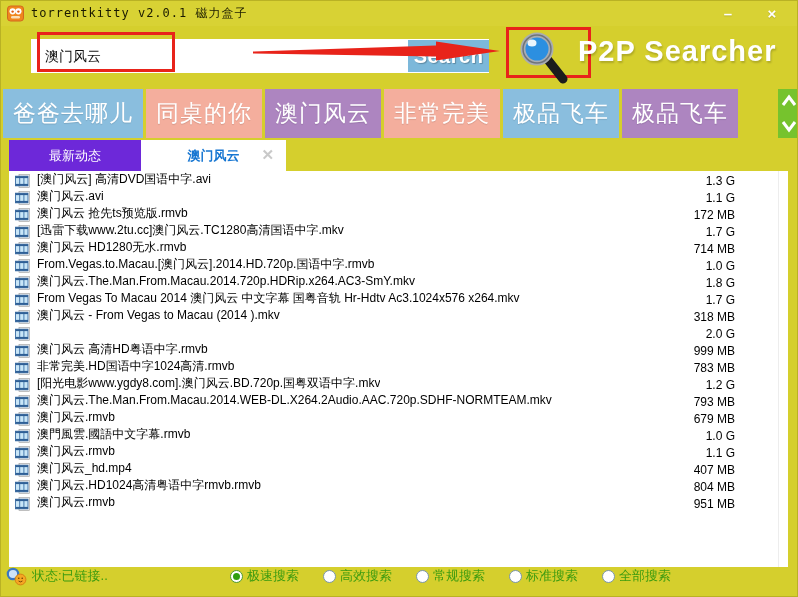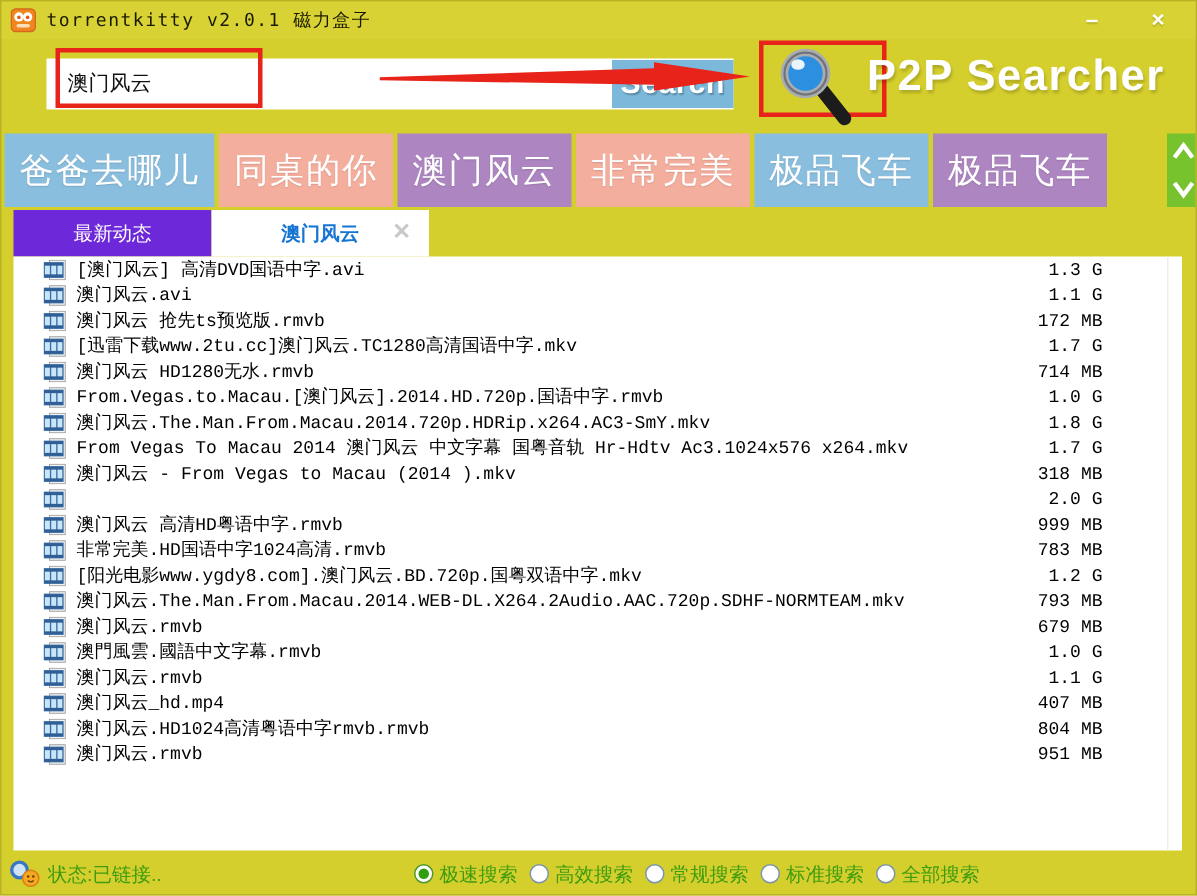--- a/index.html
+++ b/index.html
@@ -32,30 +32,30 @@
 
   
   .tab { position:absolute; top:139px; height:31px; display:flex; align-items:center; justify-content:center; font-size:13px; cursor:pointer; }
   .tab-latest { left:8px; width:132px; background:#6d28d9; color:#fff; }
   .tab-active { left:140px; width:145px; background:#fff; color:#1676d2; font-weight:bold; }
   .tab-close { position:absolute; right:12px; top:6px; color:#c9c9c9; font-weight:bold; font-size:15px; line-height:18px; cursor:pointer; }
 
   
   .panel { position:absolute; left:8px; top:170px; width:779px; height:396px; background:#fff; }
   .panel::after { content:""; position:absolute; right:9px; top:0; width:1px; height:100%; background:#ededed; }
-  .row { display:flex; align-items:center; height:17px; padding-left:20px; font-family:Liberation Mono, monospace; font-size:12px; color:#000; cursor:default; }
+  .row { display:flex; align-items:flex-end; height:17px; padding-left:6px; font-family:Liberation Sans, sans-serif; font-size:12px; color:#000; cursor:default; }
   .row .ficon { width:15px; height:14px; flex:0 0 15px; margin-top:1px; }
   .row .fname { margin-left:7px; white-space:nowrap; overflow:hidden; }
   .row .fsize { margin-left:auto; width:72px; text-align:right; margin-right:53px; flex:0 0 72px; }
 
   
-  .statusbar { position:absolute; left:0; top:566px; width:680px; height:31px; display:flex; align-items:center; }
+  .statusbar { position:absolute; left:0; top:566px; width:680px; height:31px; display:flex; align-items:flex-start; }
   .status-icon { margin-left:5px; width:22px; height:20px; }
   .status-text { margin-left:4px; font-size:13px; color:#3e9c10; }
-  .modes { margin-left:auto; display:flex; align-items:center; gap:8px; margin-right:28px; }
+  .modes { margin-left:auto; display:flex; align-items:center; gap:24px; margin-right:10px; }
   .mode { display:flex; align-items:center; gap:4px; cursor:pointer; }
   .mode .circ { width:13px; height:13px; border-radius:50%; background:#fff; border:1px solid #7b96a8; display:flex; align-items:center; justify-content:center; }
   .mode.sel .circ { border-color:#4f9a2f; }
   .mode .dot { width:7px; height:7px; border-radius:50%; background:#2f9e0f; display:none; }
   .mode.sel .dot { display:block; }
   .mode .mlabel { font-size:13px; color:#3e9c10; }
 </style>
 </head>
 <body>
 

